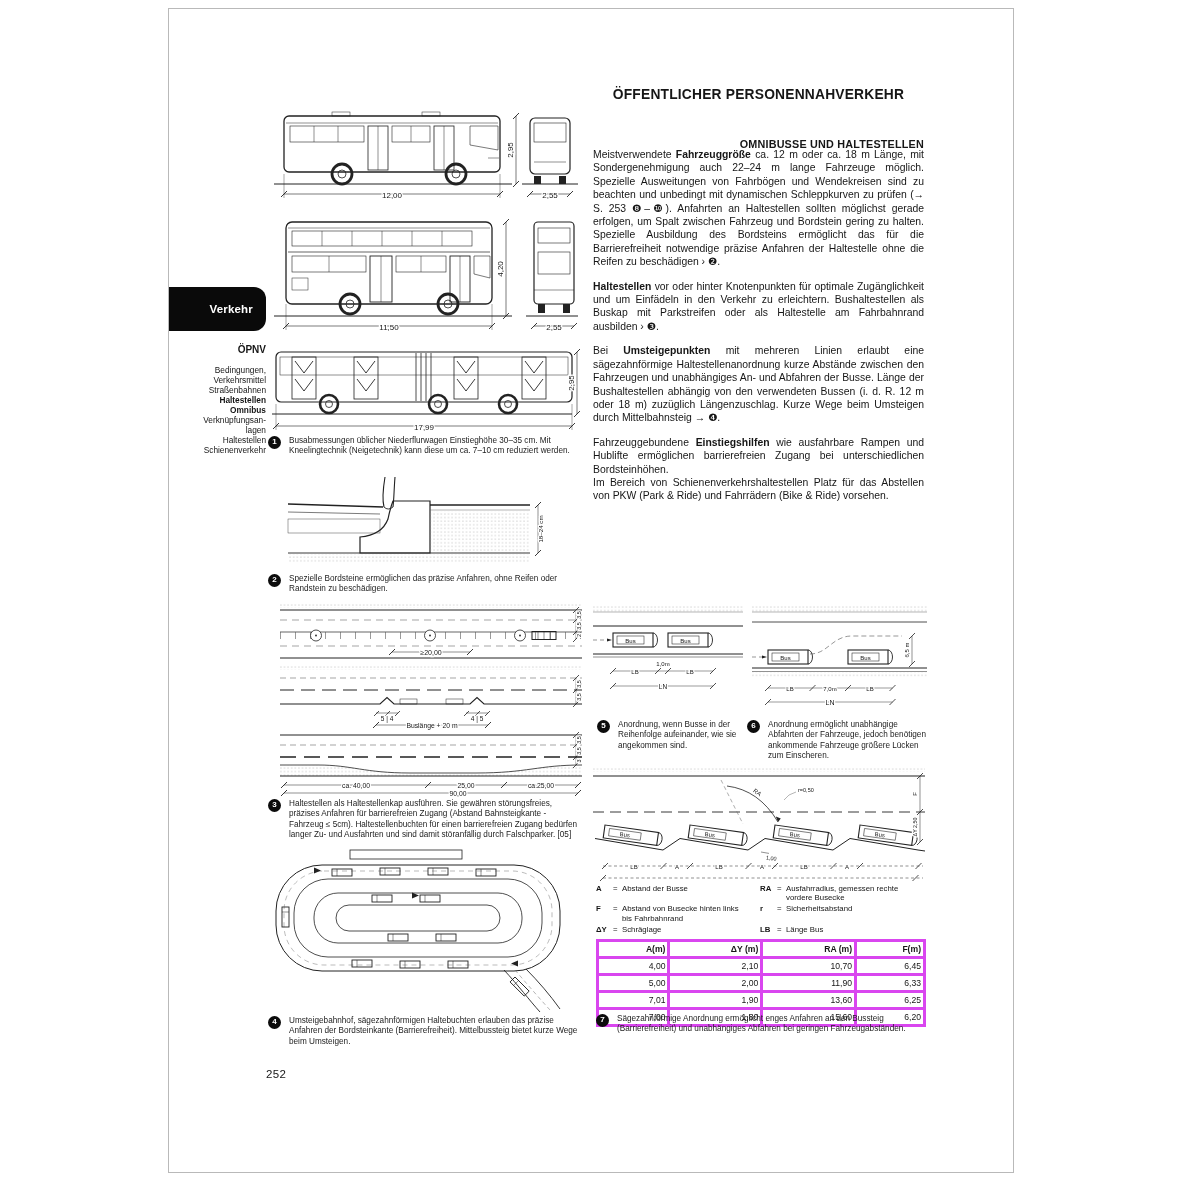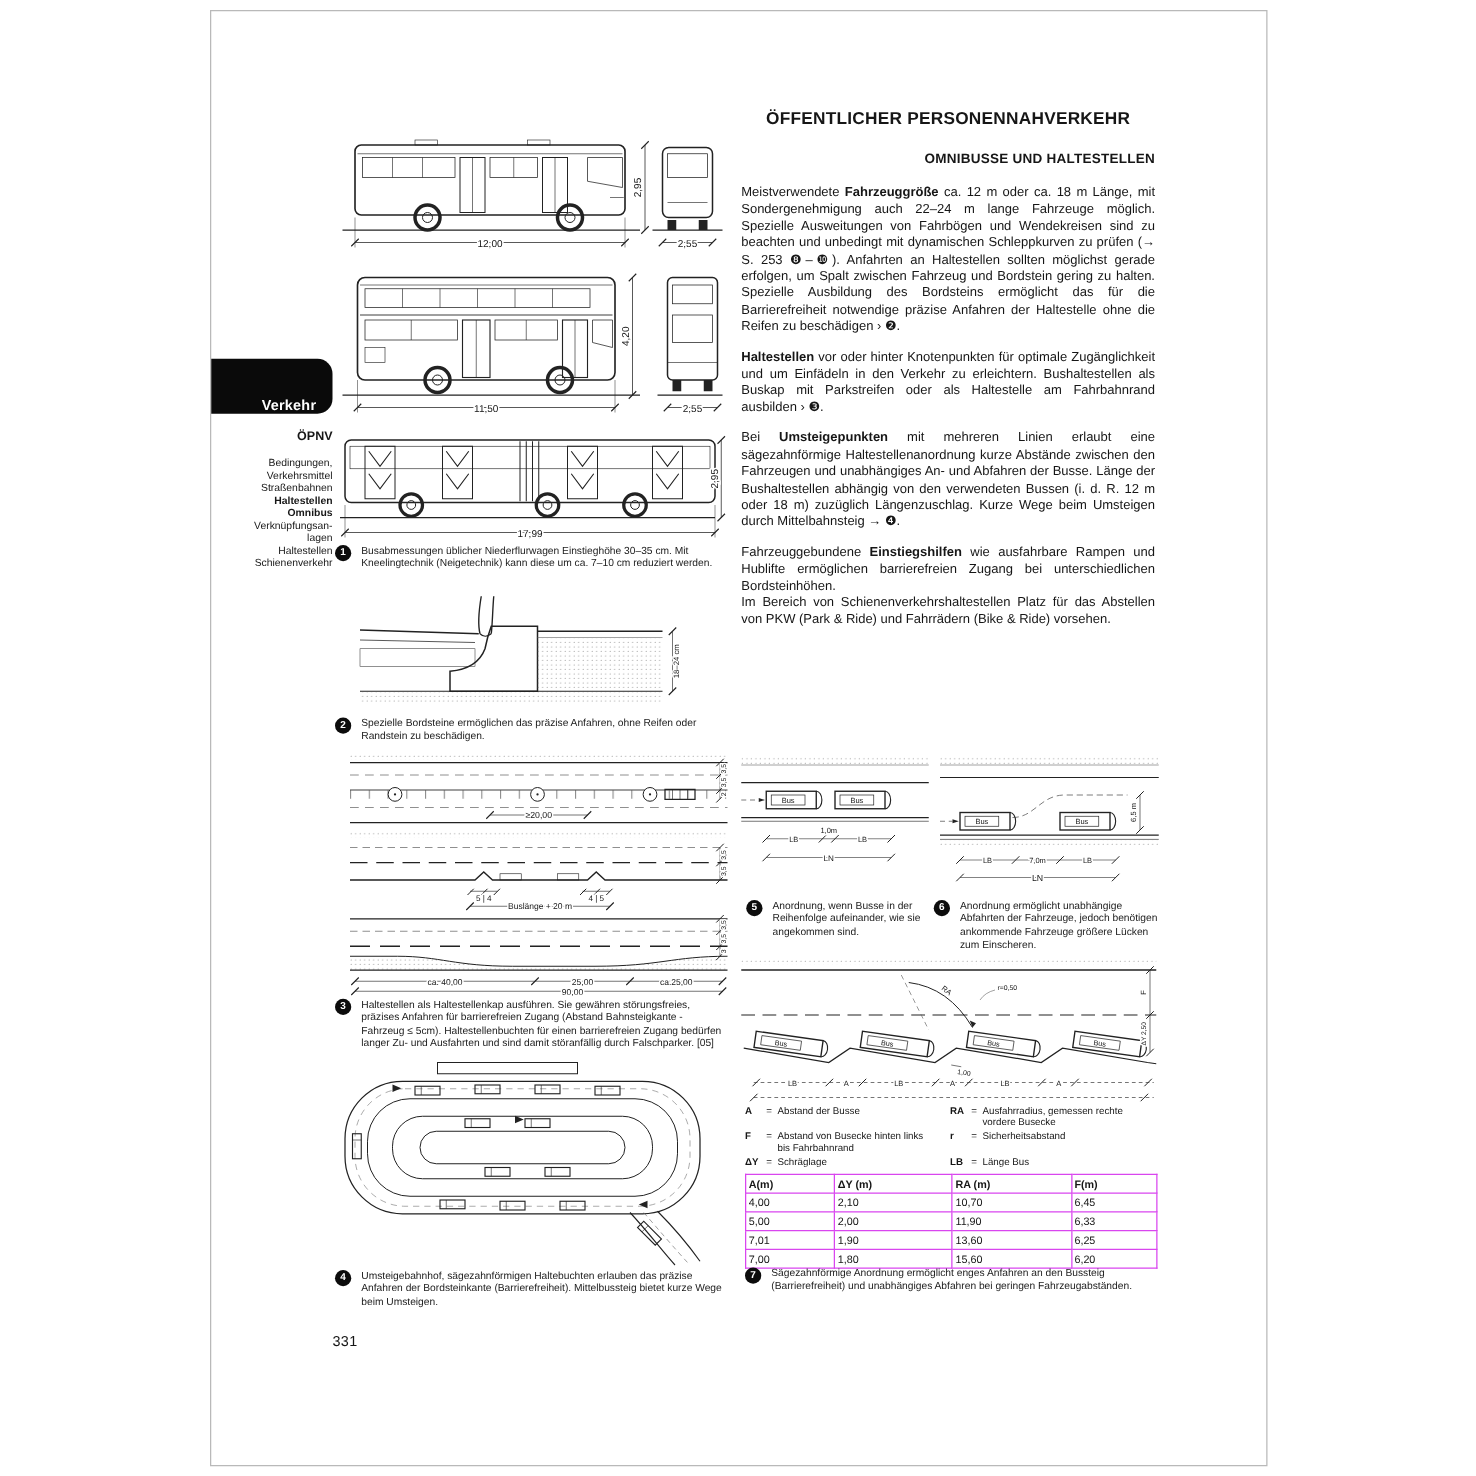--- a/index.html
+++ b/index.html
@@ -2,51 +2,51 @@
 <html><head>
 <meta charset="utf-8">
 <style>
   html,body{margin:0;padding:0;background:#fff;}
   .page{position:relative;width:1181px;height:1181px;background:#fff;overflow:hidden;
         font-family:"Liberation Sans","DejaVu Sans",sans-serif;color:#161616;}
   .abs{position:absolute;}
   .frame{position:absolute;left:168px;top:8px;width:844px;height:1163px;border:1px solid #b9b9b9;}
   
   .tab{position:absolute;left:169px;top:287px;width:97px;height:44px;background:#0a0a0a;
-       border-radius:0 12px 12px 0;display:flex;align-items:flex-end;justify-content:flex-end;}
+       border-radius:0 12px 12px 0;display:flex;align-items:center;justify-content:flex-end;}
   .tab span{color:#fff;font-weight:bold;font-size:11.5px;padding-right:13px;letter-spacing:.2px;}
   .nav{position:absolute;left:169px;top:344px;width:97px;text-align:right;}
   .nav .sec{font-weight:bold;font-size:10px;margin-bottom:10px;}
   .nav .it{font-size:8.3px;line-height:10px;white-space:pre-line;}
   .nav .b{font-weight:bold;}
   
   .title{position:absolute;left:593px;top:87px;width:331px;text-align:center;font-weight:bold;
          font-size:13.8px;letter-spacing:.2px;}
-  .subtitle{position:absolute;left:593px;top:121px;width:331px;text-align:right;font-weight:bold;
+  .subtitle{position:absolute;left:593px;top:138px;width:331px;text-align:right;font-weight:bold;
          font-size:10.8px;letter-spacing:.2px;}
   .textcol{position:absolute;left:593px;top:148px;width:331px;font-size:10.4px;line-height:13.4px;
          text-align:justify;}
   .textcol p{margin:0 0 11px 0;}
   .textcol p.tight{margin:0;}
   .bd{font-weight:bold;}
   
   .ann{position:absolute;display:flex;gap:8px;font-size:8.2px;line-height:1.27;color:#1c1c1c;}
   .marker{flex:0 0 auto;width:13px;height:13px;border-radius:50%;background:#0c0c0c;color:#fff;
           font-size:8px;font-weight:bold;display:flex;align-items:center;justify-content:center;}
   
   .legend{position:absolute;left:596px;top:884px;width:330px;display:grid;
           grid-template-columns:150px 1fr;column-gap:14px;row-gap:2px;font-size:7.8px;line-height:1.18;}
   .litem{display:flex;}
   .lsym{flex:0 0 17px;font-weight:bold;}
   .leq{flex:0 0 9px;}
   .ldef{flex:1;}
   
   table.dim{position:absolute;left:596px;top:939px;width:330px;border-collapse:collapse;
             font-size:8.6px;}
-  table.dim th,table.dim td{border:1px solid #d946ef;text-align:left;padding:1.5px 2px;height:11px;}
+  table.dim th,table.dim td{border:3px solid #d946ef;text-align:right;padding:1.5px 2px;height:11px;}
   table.dim th{font-weight:bold;}
   table.dim{border:1.5px solid #222;}
   .pagenum{position:absolute;left:266px;top:1068px;font-size:11.5px;letter-spacing:.3px;}
   
   svg{overflow:visible;display:block;}
   svg text{font-family:"Liberation Sans","DejaVu Sans",sans-serif;fill:#161616;stroke:none;}
   .halo{paint-order:stroke;stroke:#fff;stroke-width:2.4px;}
   .k{fill:none;stroke:#222;}
   .kg{fill:none;stroke:#6a6a6a;}
 </style>
@@ -619,14 +619,14 @@
           <td>6,20</td>
         </tr>
     </tbody>
   </table>
 
   <div class="ann" style="left:596px;top:1014px;width:330px;">
     <span class="marker">7</span>
     <span>Sägezahnförmige Anordnung ermöglicht enges Anfahren an den Bussteig (Barrierefreiheit) und unabhängiges Abfahren bei geringen Fahrzeugabständen.</span>
   </div>
 
-  <div class="pagenum">331</div>
+  <div class="pagenum">252</div>
 </div>
 
 </body></html>

